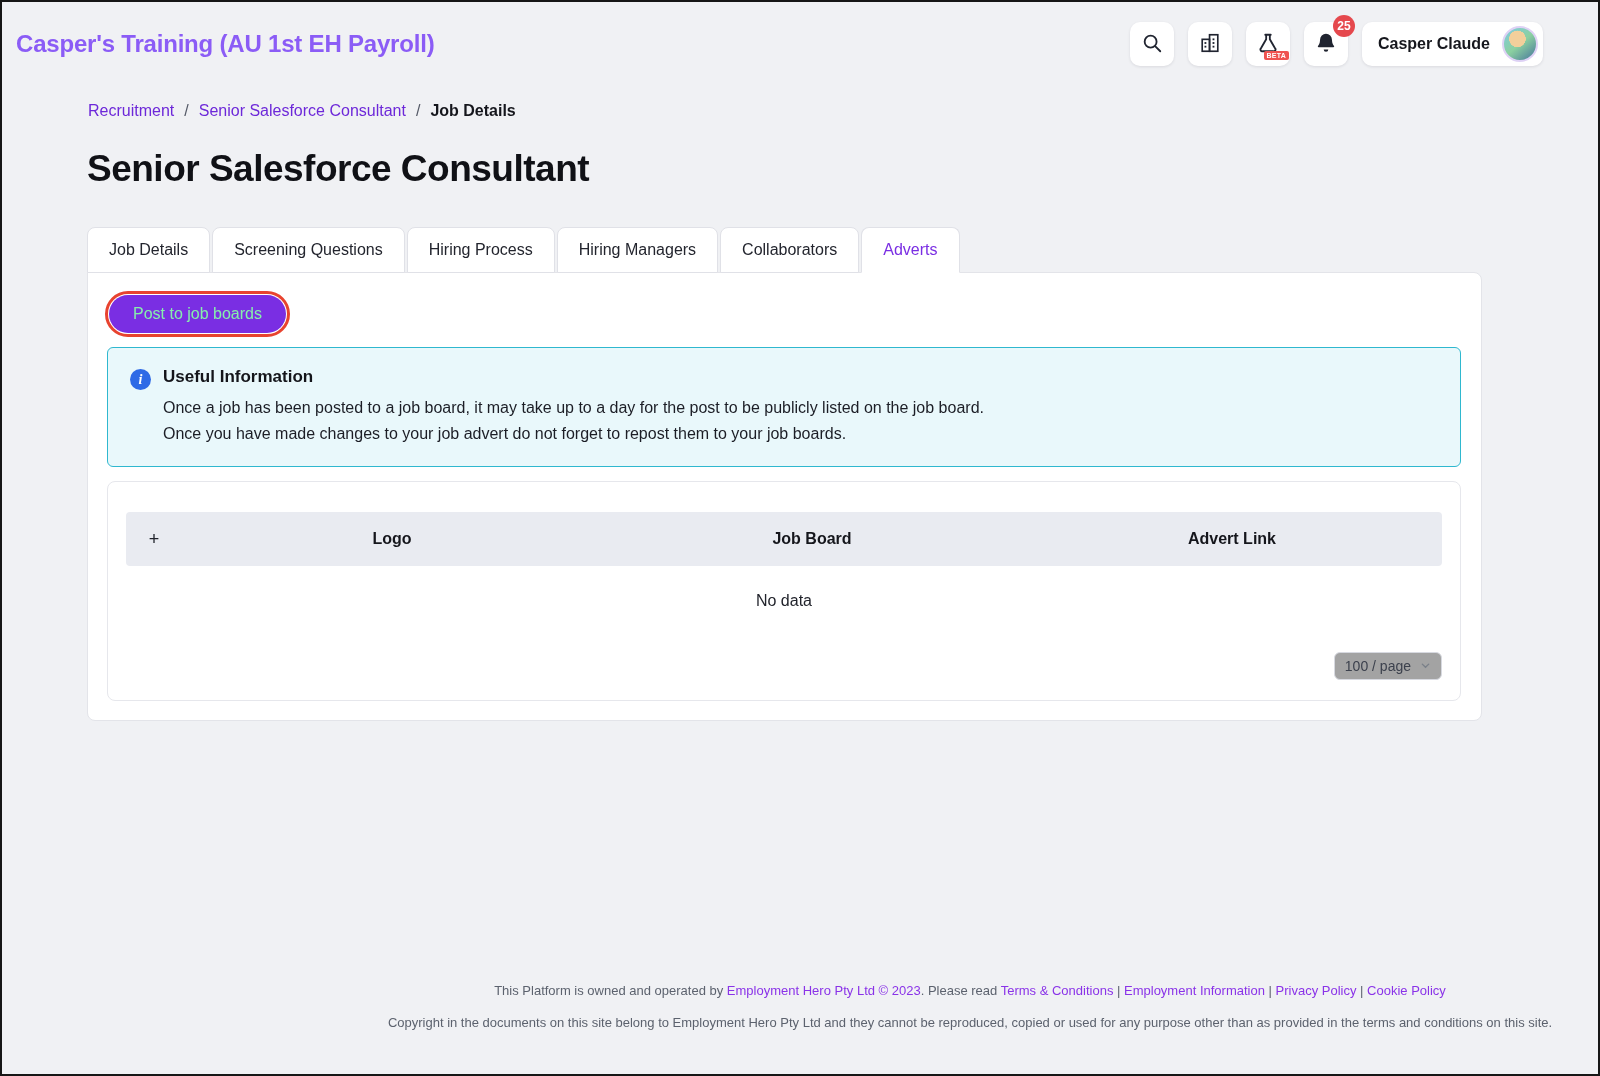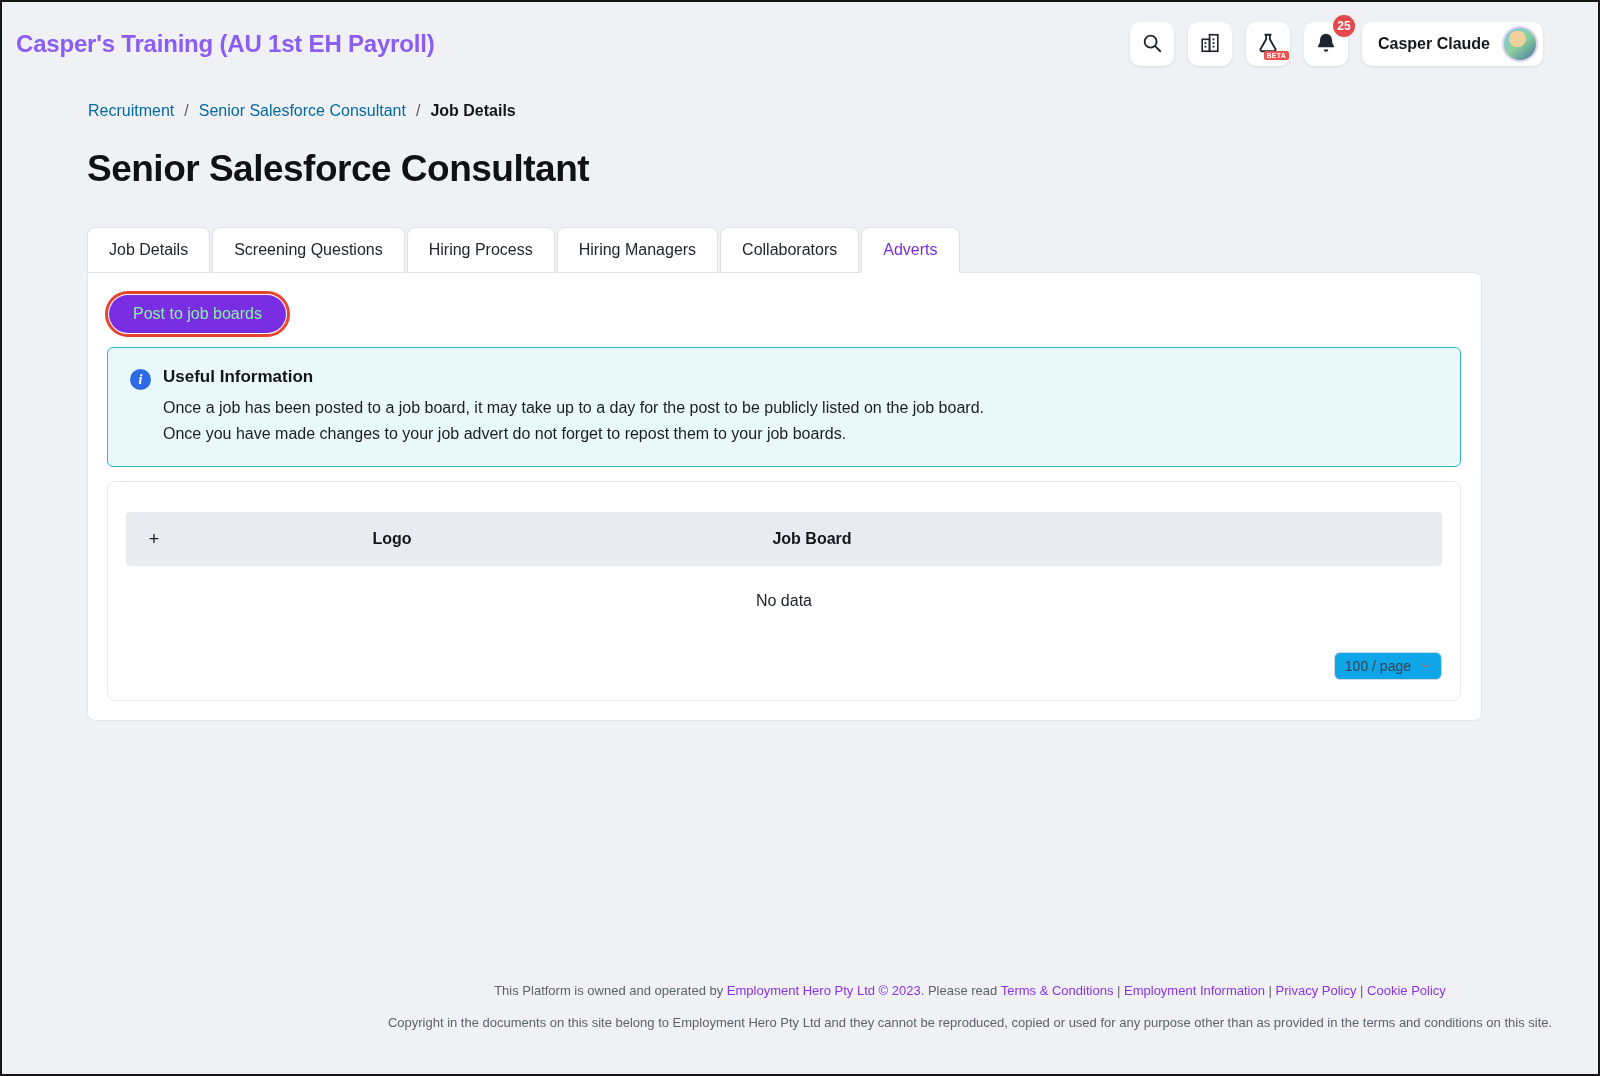--- a/index.html
+++ b/index.html
@@ -58,21 +58,21 @@
     width: 36px; height: 36px; border-radius: 50%;
     border: 2px solid #ded2f5;
     background:
       radial-gradient(circle at 42% 34%, #f2cf9b 0 29%, rgba(0,0,0,0) 30%),
       linear-gradient(140deg, #7fcbe3 0%, #8bd0a0 50%, #46759c 100%);
   }
 
   
   .main { margin: 0 116px 0 85px; position: relative; }
   .breadcrumb { margin: 20px 0 0 1px; font-size: 16px; color: #565b68; display: flex; gap: 10px; align-items: baseline; }
-  .breadcrumb a { color: #0369a1; text-decoration: none; cursor: pointer; }
+  .breadcrumb a { color: #6d28d9; text-decoration: none; cursor: pointer; }
   .breadcrumb .sep { color: #565b68; }
   .breadcrumb .current { color: #15161c; font-weight: 700; }
   .page-title { margin-top: 28px; font-size: 37px; font-weight: 800; letter-spacing: -0.5px; color: #101116; }
 
   .tabs { display: flex; gap: 2px; margin-top: 37px; position: relative; z-index: 2; }
   .tab {
     height: 46px; padding: 0 21px;
     background: #fff; border: 1px solid #e0e1e7; border-radius: 8px 8px 0 0;
     font-family: inherit; font-size: 16px; color: #23252e;
     margin-bottom: -1px; cursor: pointer;
@@ -116,21 +116,21 @@
     height: 54px; background: #e9ebf1; border-radius: 4px;
     display: grid; grid-template-columns: 56px 1fr 1fr 1fr; align-items: center;
   }
   .expand-cell { display: flex; justify-content: center; }
   .expand-glyph { font-size: 18px; color: #20222b; cursor: pointer; line-height: 1; }
   .col-header { text-align: center; font-weight: 700; font-size: 16px; color: #15161c; }
   .no-data { height: 70px; display: flex; align-items: center; justify-content: center; font-size: 16px; color: #22242c; }
   .pagination-row { display: flex; justify-content: flex-end; margin-top: 16px; }
   .page-size-select {
     height: 28px; display: flex; align-items: center; gap: 9px;
-    border: 1px solid #d7d9e0; border-radius: 6px; background: #0ea5e9;
+    border: 1px solid #d7d9e0; border-radius: 6px; background: #a3a3a3;
     padding: 0 10px; font-family: inherit; font-size: 14px; color: #3c414d;
     cursor: pointer;
   }
 
   
   .footer {
     position: absolute; left: 0; right: 0; bottom: 44px;
     text-align: center; padding-left: 340px;
     font-size: 13px; color: #5c626e;
   }
@@ -221,20 +221,21 @@
       </div>
     </div>
 
     <div class="table-card">
       <div class="table-header-row">
         <div class="expand-cell">
           <span class="expand-glyph">+</span>
         </div>
         <div class="col-header">Logo</div>
         <div class="col-header">Job Board</div>
+        <div class="col-header">Advert Link</div>
       </div>
       <div class="no-data">No data</div>
       <div class="pagination-row">
         <button class="page-size-select">
           <span>100 / page</span>
           <span>
             <svg viewBox="0 0 12 12" width="11" height="11">
                 <path d="M2.5 4.5 6 8l3.5-3.5" fill="none" stroke="#7a8089" stroke-width="1.5" stroke-linecap="round"></path>
               </svg>
           </span>

